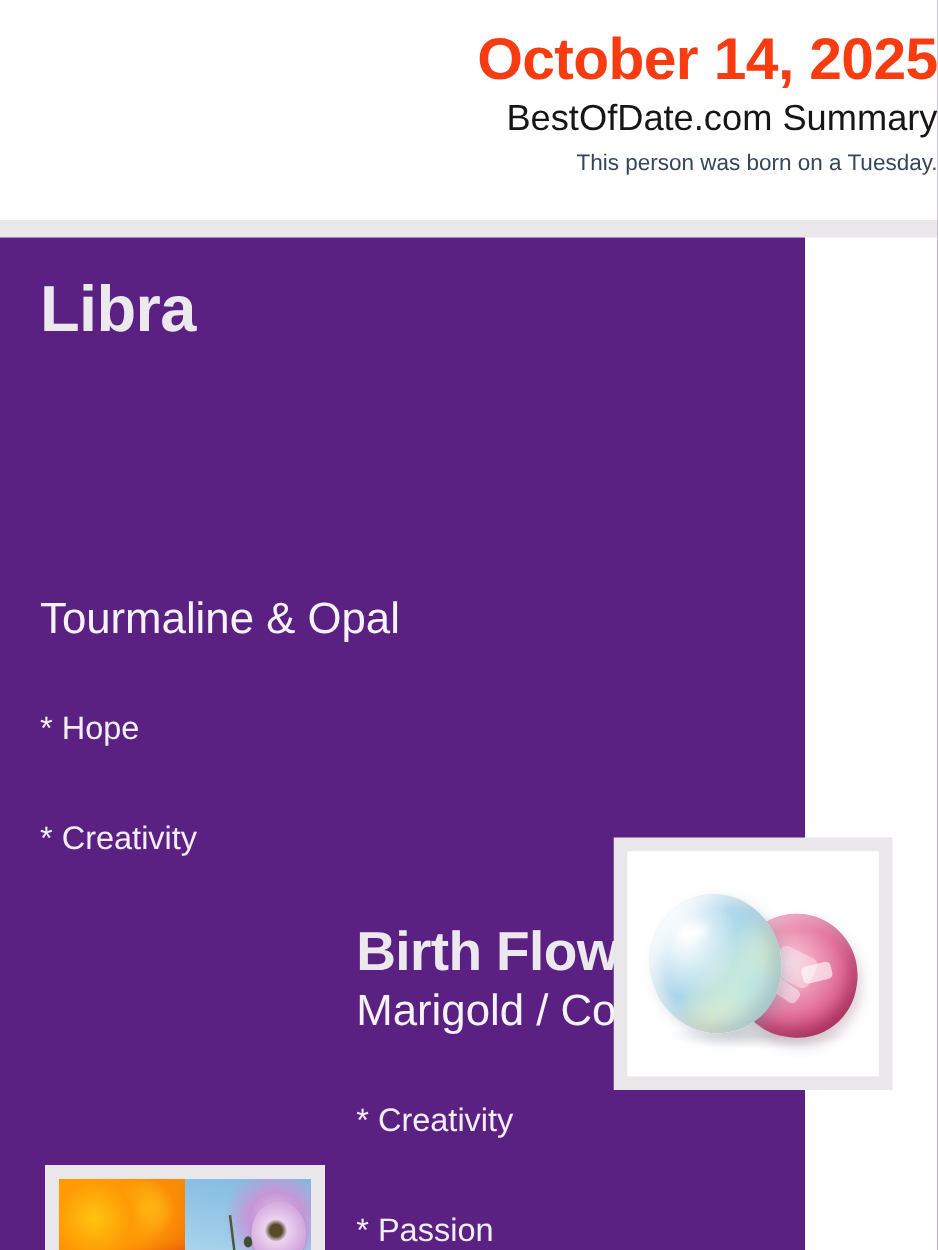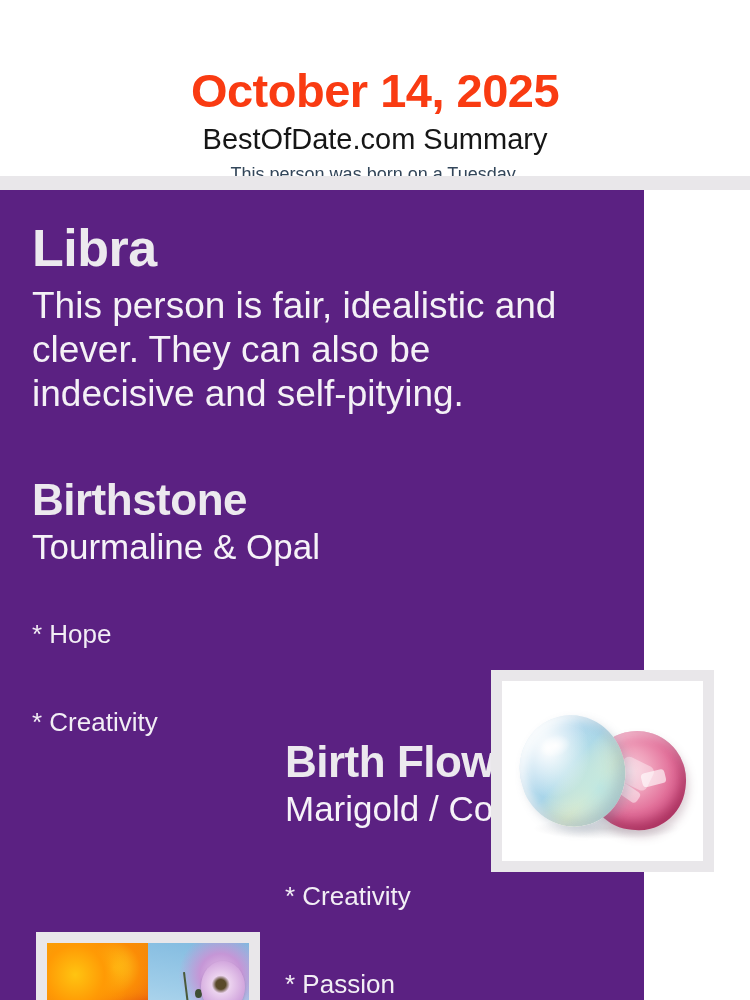--- a/index.html
+++ b/index.html
@@ -22,24 +22,23 @@
   }
 
   
   .header {
     position: absolute;
     left: 0;
     top: 0;
     width: 750px;
     height: 176px;
     background: #ffffff;
-    text-align: center;
+    text-align: right;
     box-sizing: border-box;
     padding-top: 18px;
-    margin-top: 44px;
   }
   .header-date {
     font-size: 47px;
     font-weight: bold;
     color: #f93b12;
     line-height: 58px;
     letter-spacing: -0.5px;
     white-space: nowrap;
   }
   .header-site {
@@ -296,25 +295,23 @@
     <div class="header-site">BestOfDate.com Summary</div>
     <div class="header-born">This person was born on a Tuesday.</div>
   </div>
 
   <div class="divider"></div>
 
   <div class="body-panel">
 
     <div class="zodiac">
       <div class="zodiac-name">Libra</div>
-      <div class="zodiac-desc">This person is fair, idealistic and clever. They can also be indecisive and self-pitying.</div>
     </div>
 
     <div class="birthstone">
-      <div class="section-title">Birthstone</div>
       <div class="section-sub">Tourmaline &amp; Opal</div>
       <ul class="trait-list">
         <li>* Hope</li>
         <li>* Creativity</li>
       </ul>
     </div>
 
     <div class="birthflower">
       <div class="section-title">Birth Flower</div>
       <div class="section-sub">Marigold / Cosmos</div>

